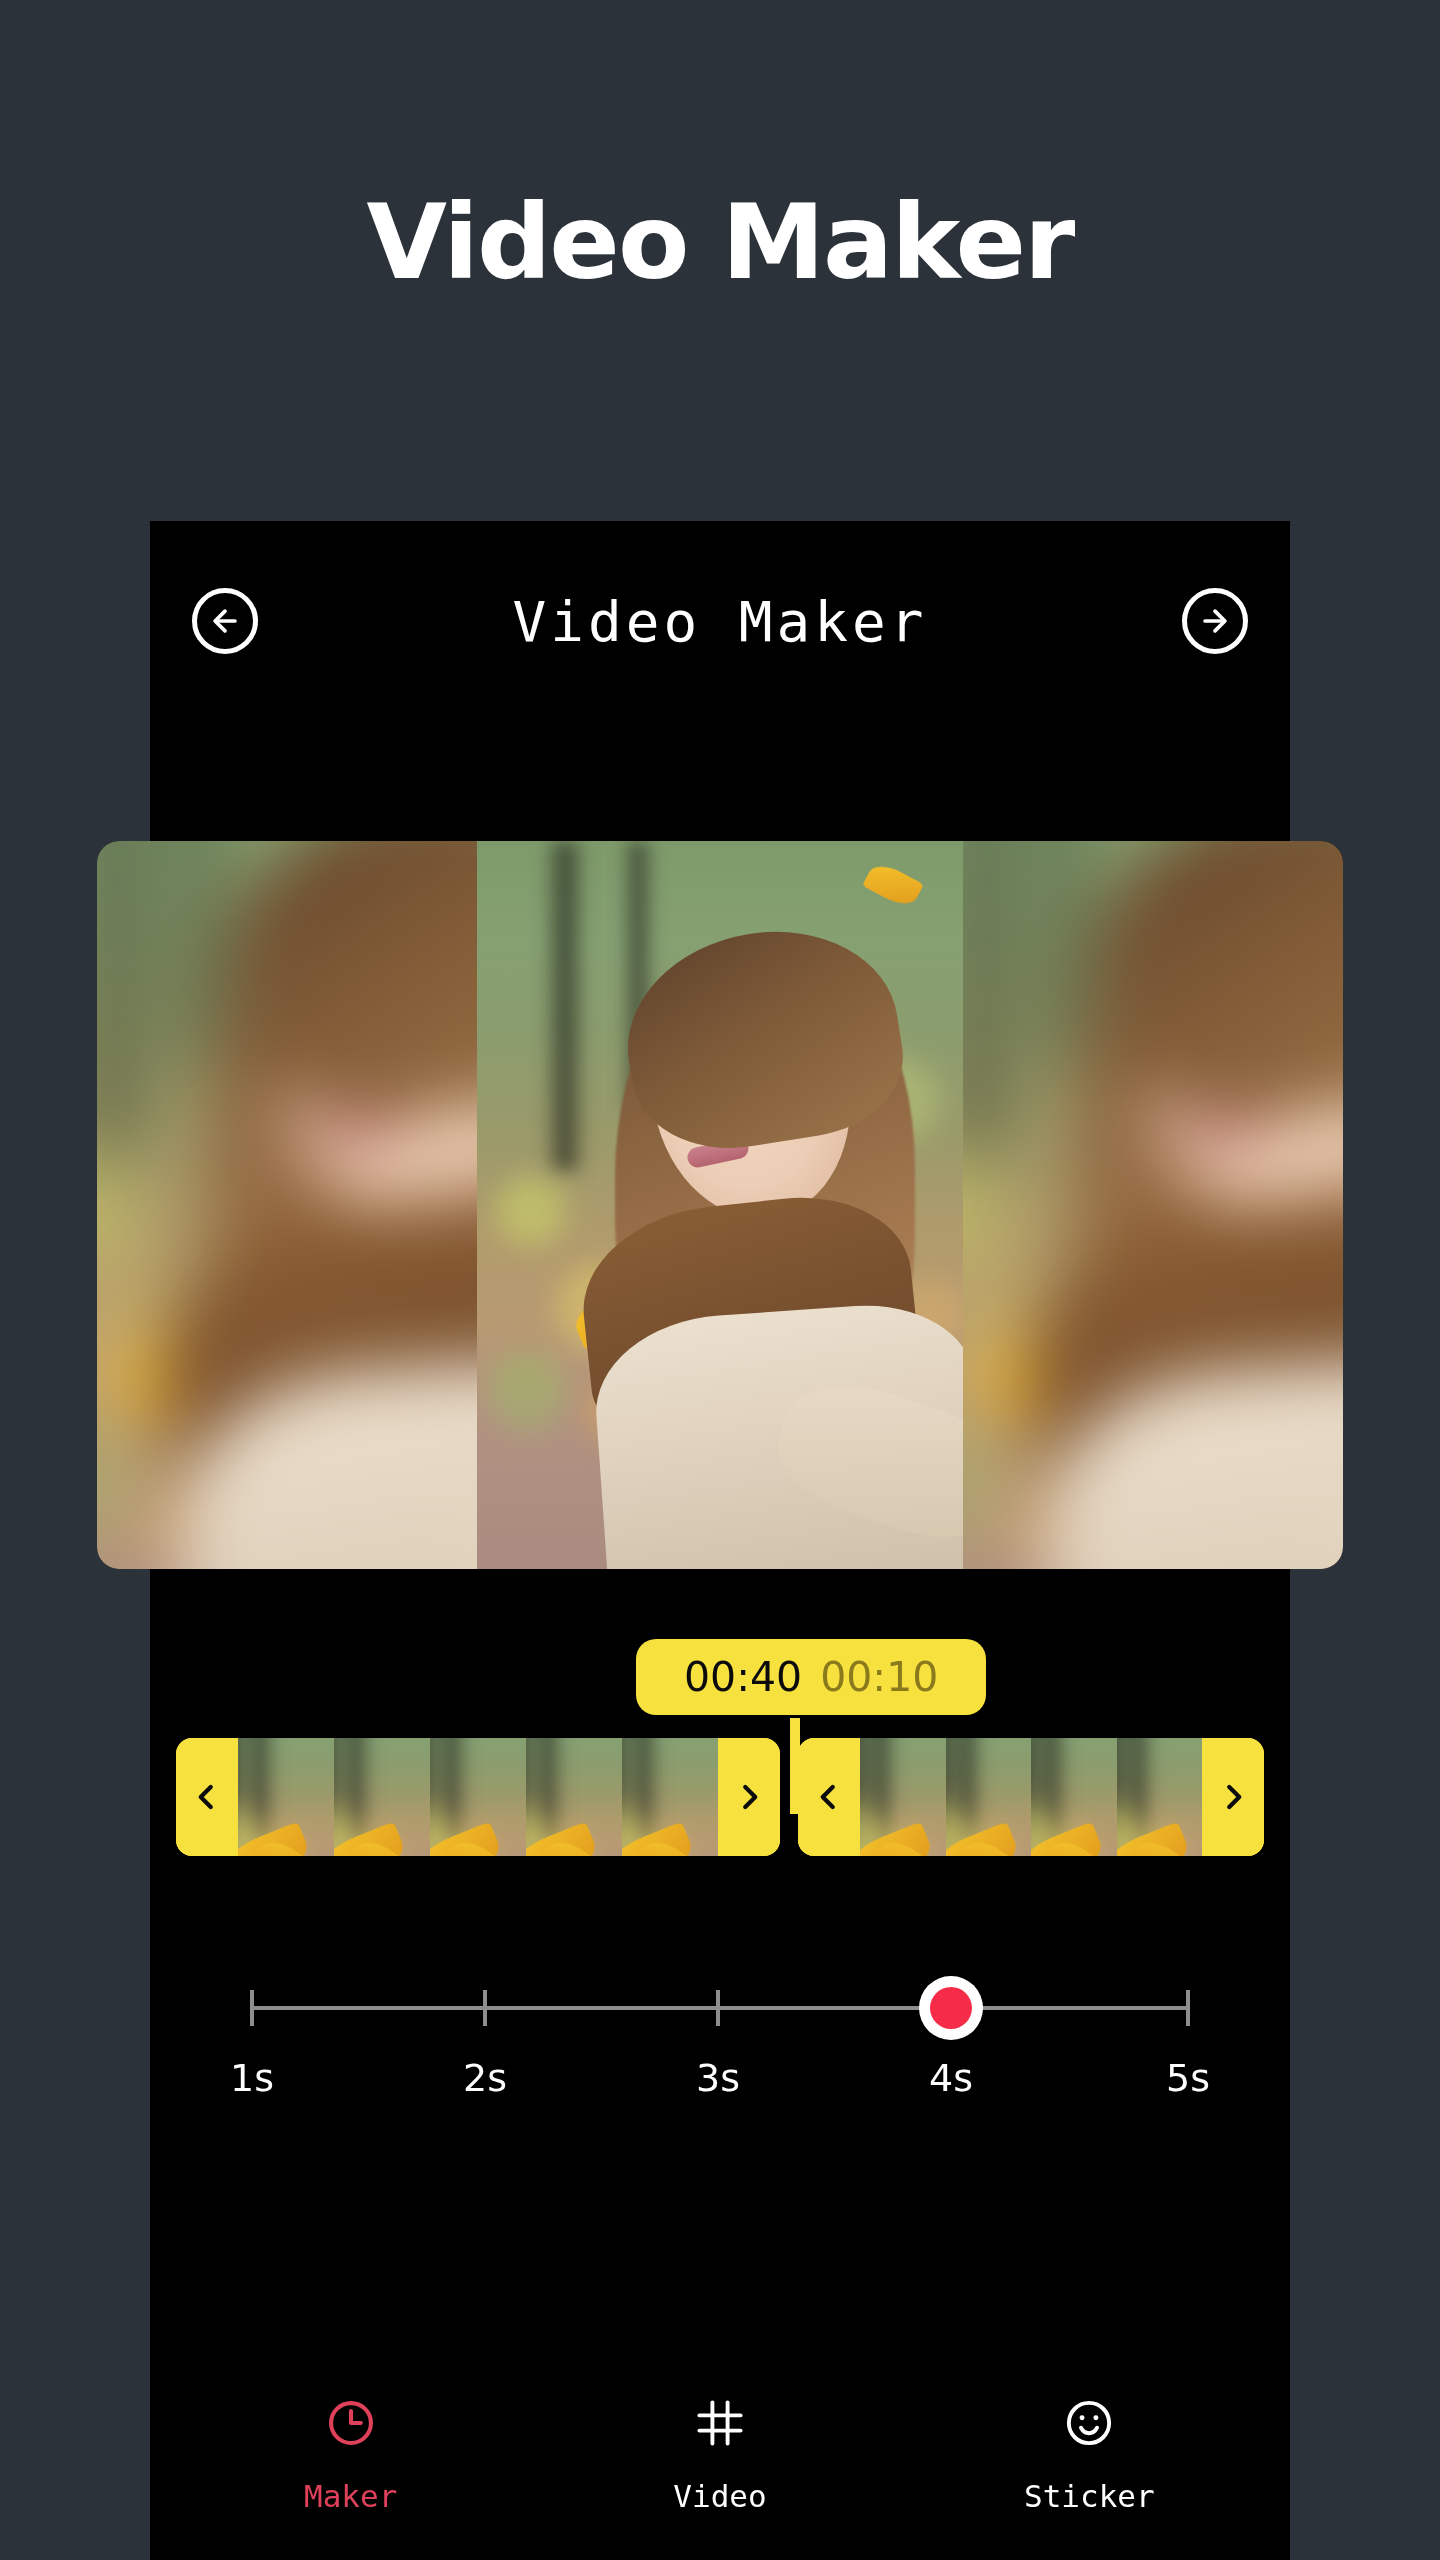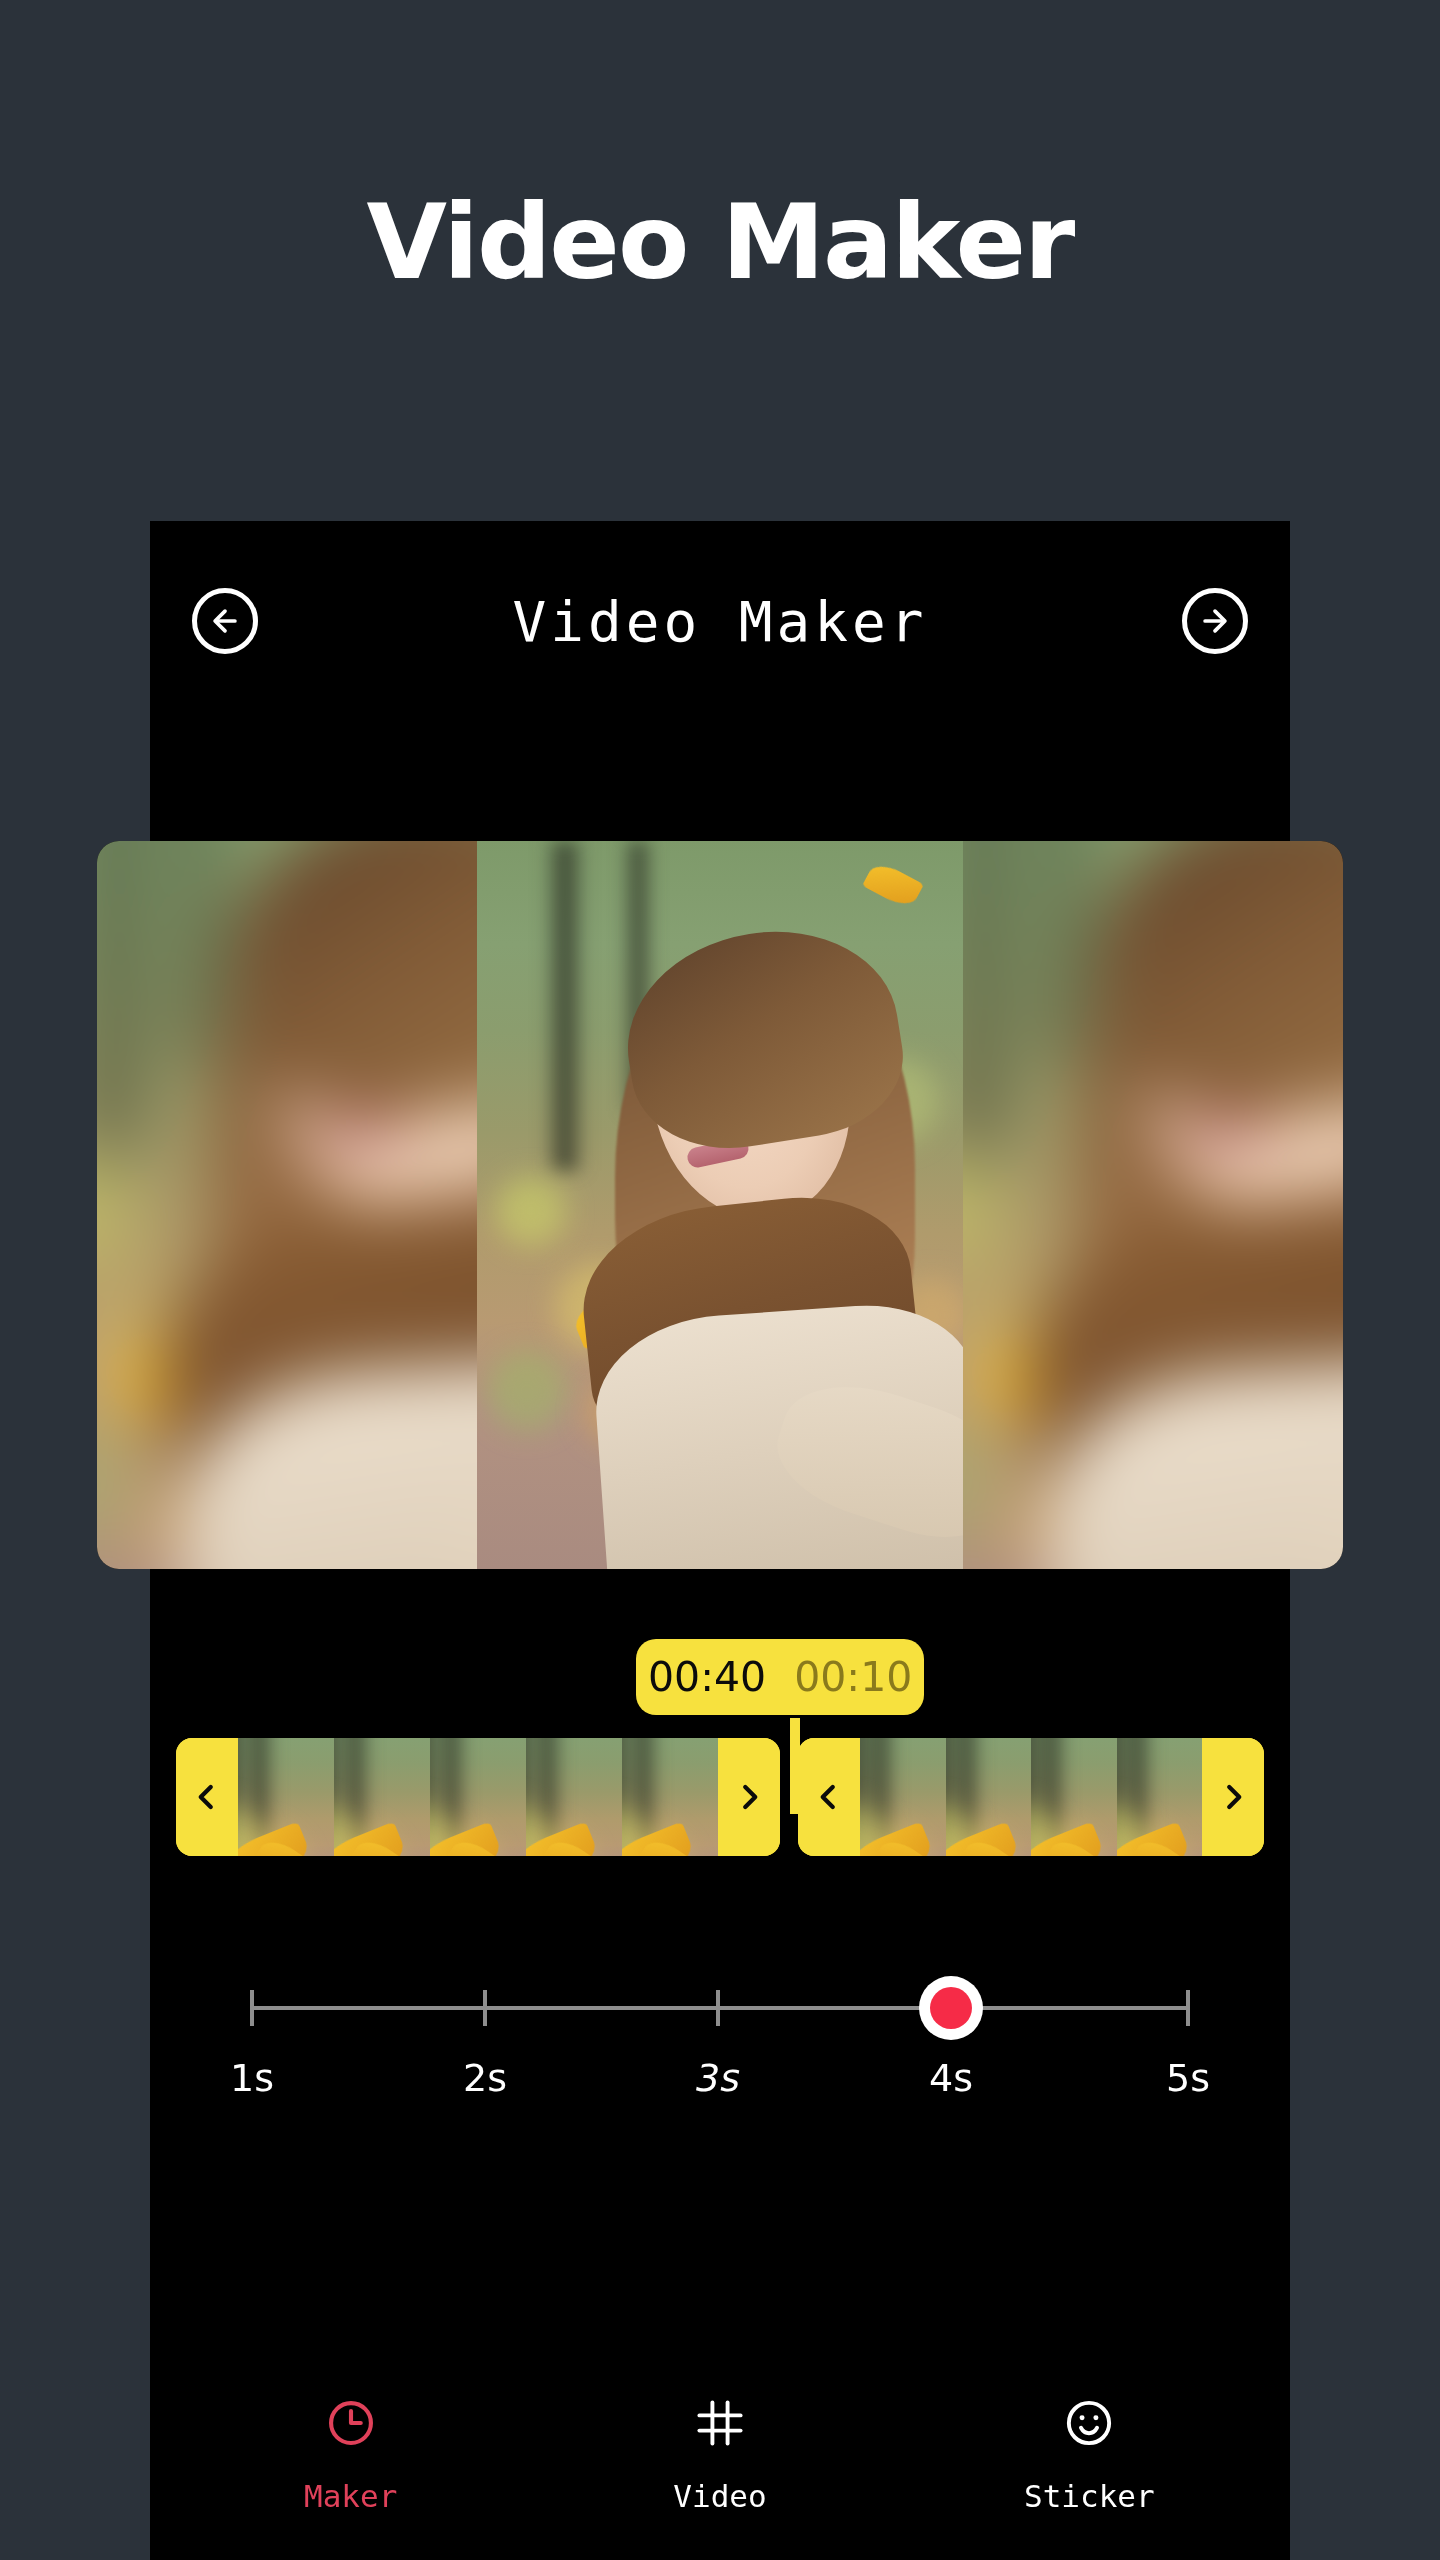--- a/index.html
+++ b/index.html
@@ -151,22 +151,22 @@
     filter:blur(.4px);
   }
 
   .preview-blur { filter:blur(22px) saturate(1.05); transform:scale(1.5); transform-origin:center; }
 
   
   .badge {
     position:absolute; left:636px; top:1639px;
     background:#f7e13e;
     border-radius:20px;
-    padding:14px 12px;
-    display:flex; align-items:center; gap:28px;
+    padding:14px 48px;
+    display:flex; align-items:center; gap:18px;
     white-space:nowrap;
     z-index:6;
   }
   .badge-a { color:#0b0b0b; font-size:41px; font-weight:400; font-family:"DejaVu Sans", sans-serif;}
   .badge-b { color:#8a7a1c; font-size:41px; font-weight:400; font-family:"DejaVu Sans", sans-serif;}
   .badge-tail {
     position:absolute; left:790px; top:1718px;
     width:10px; height:96px; background:#f7e13e; z-index:5;
   }
 
@@ -477,21 +477,21 @@
       <div class="tick" style="left:540px;"></div>
       <div class="tick" style="left:773px;"></div>
       <div class="tick" style="left:1010px;"></div>
 
       <div class="thumb-knob" style="left:743px;">
           <i></i>
         </div>
 
       <div class="tick-label" style="left:76px;">1s</div>
       <div class="tick-label" style="left:309px;">2s</div>
-      <div class="tick-label" style="left:542px;font-style:italic;">3s</div>
+      <div class="tick-label" style="left:542px;">3s</div>
       <div class="tick-label" style="left:775px;">4s</div>
       <div class="tick-label" style="left:1012px;">5s</div>
     </div>
 
     <div class="toolbar">
 
 
 
 
       <div class="tool active">

